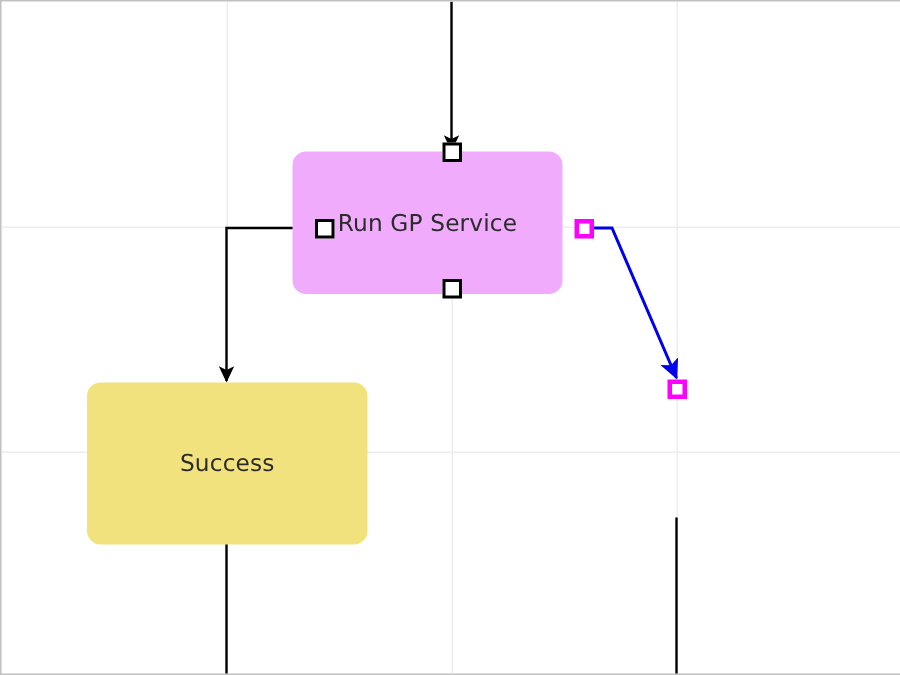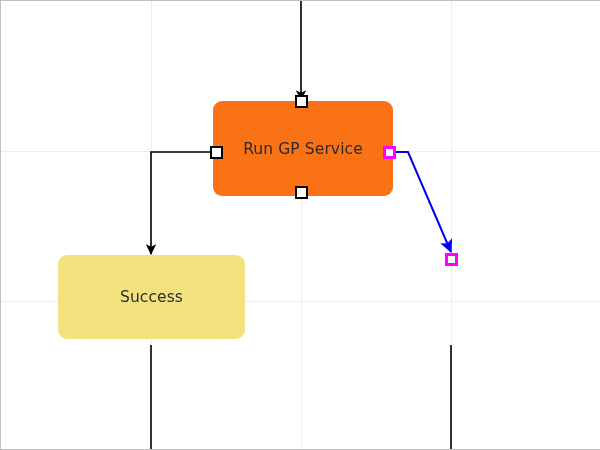--- a/index.html
+++ b/index.html
@@ -93,30 +93,30 @@
 
     <polyline fill="none" stroke="#0000ee" stroke-width="2" points="393,151 407,151 450,251" marker-end="url(#arrow-blue)"></polyline>
 
     <polyline fill="none" stroke="#000000" stroke-width="1.6" points="150,344 150,449"></polyline>
 
     <polyline fill="none" stroke="#000000" stroke-width="1.6" points="450,344 450,449"></polyline>
   </svg>
 
   <div id="node-layer">
 
-    <div class="node" style="left:212px; top:100px; width:180px; height:95px; background:#f97316;justify-content:center;">
+    <div class="node" style="left:194px; top:100px; width:180px; height:95px; background:#f0abfc;justify-content:center;">
       <span class="node-label">Run GP Service</span>
     </div>
 
     <div class="port port-default" style="left:293.5px; top:93.5px;"></div>
     <div class="port port-default" style="left:208.5px; top:144.5px;"></div>
     <div class="port port-selected" style="left:381.5px; top:144.5px;"></div>
     <div class="port port-default" style="left:293.5px; top:184.5px;"></div>
 
-    <div class="node" style="left:57px; top:254px; width:187px; height:84px; background:#f2e27d;">
+    <div class="node" style="left:57px; top:254px; width:187px; height:108px; background:#f2e27d;">
       <span class="node-label">Success</span>
     </div>
 
 
     <div class="port port-selected" style="left:443.5px; top:251.5px;"></div>
 
   </div>
 </div>
 
 </body></html>

